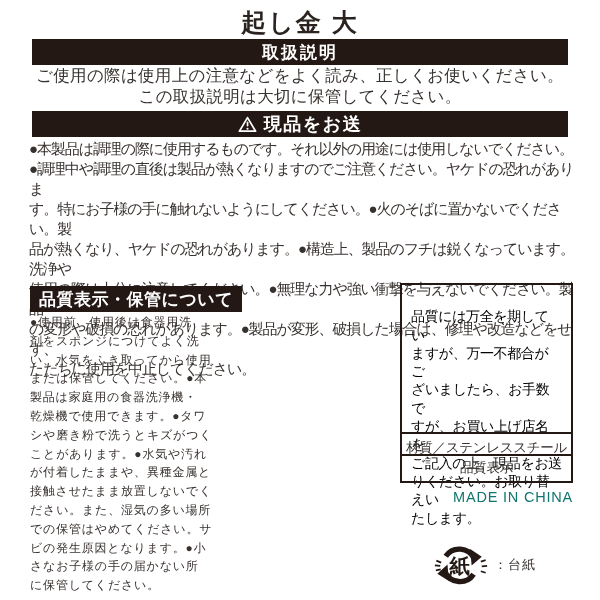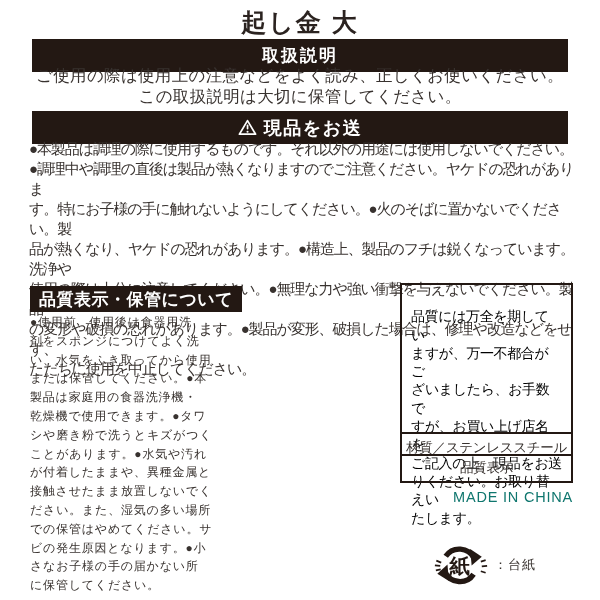--- a/index.html
+++ b/index.html
@@ -13,21 +13,21 @@
     color: #332e2b;
     overflow: hidden;
   }
   .page-title {
     position: absolute; top: 6px; left: 0; width: 100%;
     text-align: center;
     font-size: 25px; font-weight: bold; letter-spacing: 2px;
     color: #2b2320;
   }
   .bar {
-    position: absolute; left: 32px; width: 536px; height: 33px;
+    position: absolute; left: 32px; width: 536px; height: 26px;
     background: #231813; color: #ffffff;
     display: flex; align-items: center; justify-content: center;
     font-weight: bold;
   }
   .bar-handling { top: 39px; font-size: 17px; letter-spacing: 2px; }
   .bar-precautions { top: 111px; font-size: 18px; letter-spacing: 1.5px; }
   .warning-icon { margin-right: 7px; display: inline-flex; align-items: center; }
   .intro {
     position: absolute; top: 65px; left: 30px; width: 540px;
     text-align: center; font-size: 16.5px; line-height: 21px;

